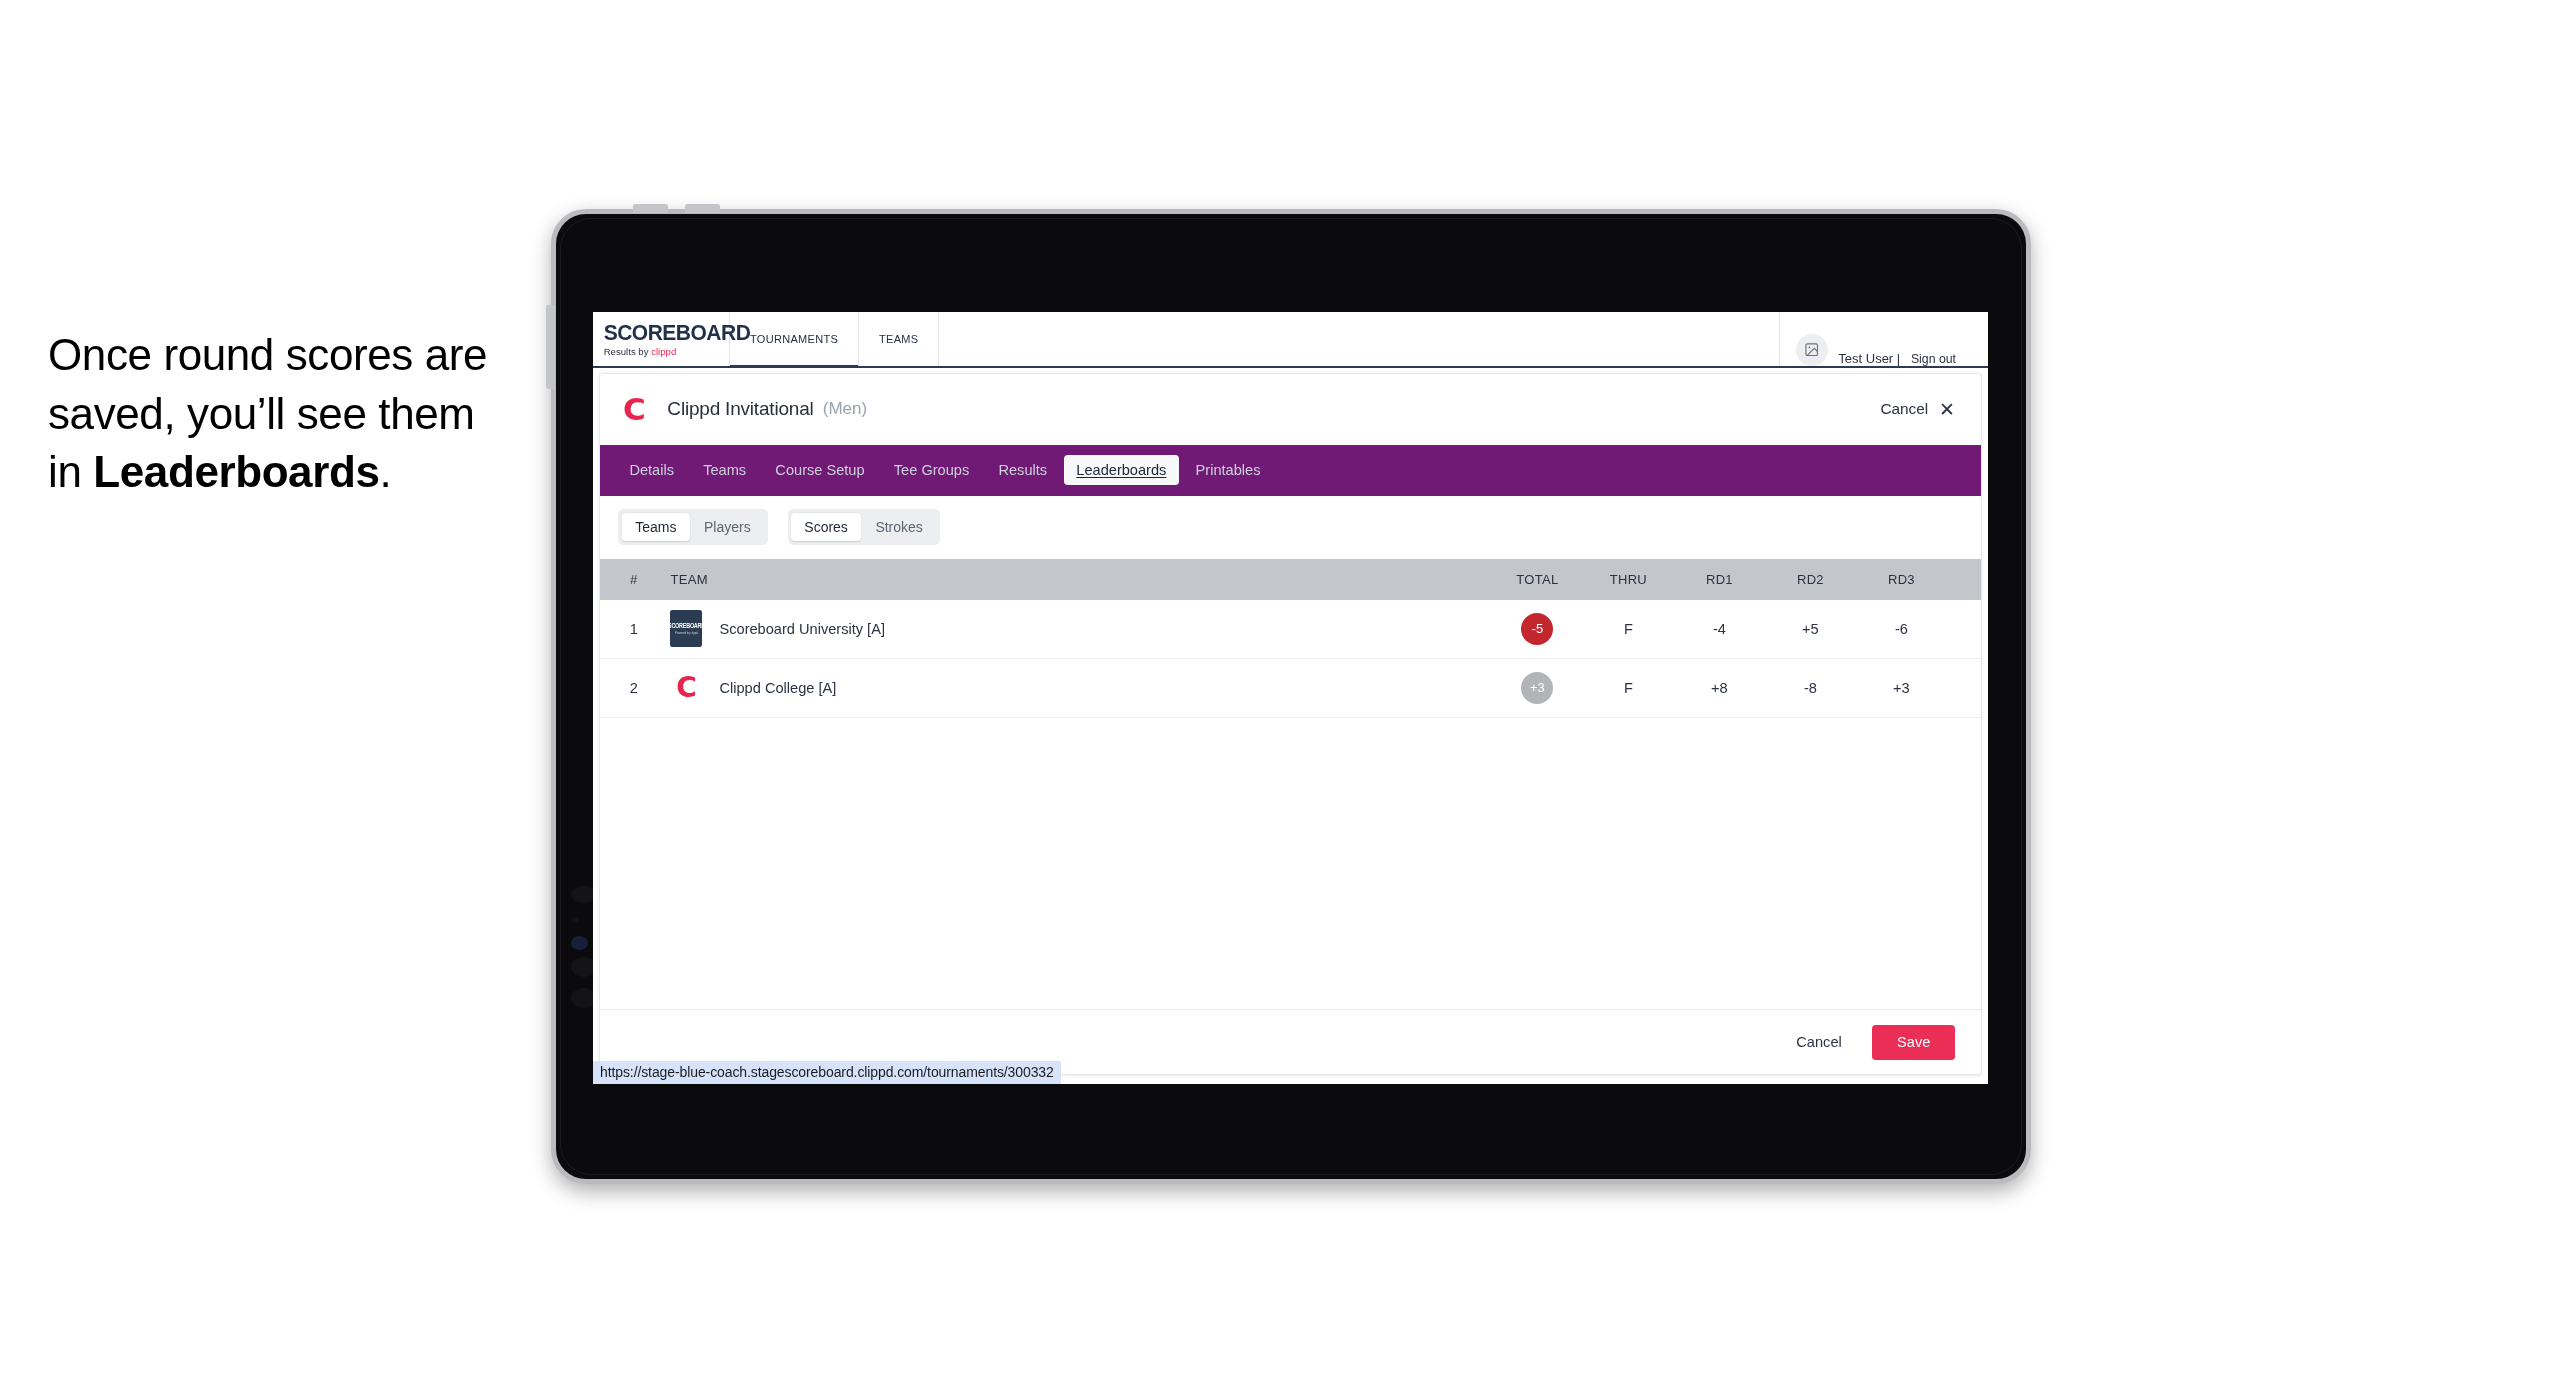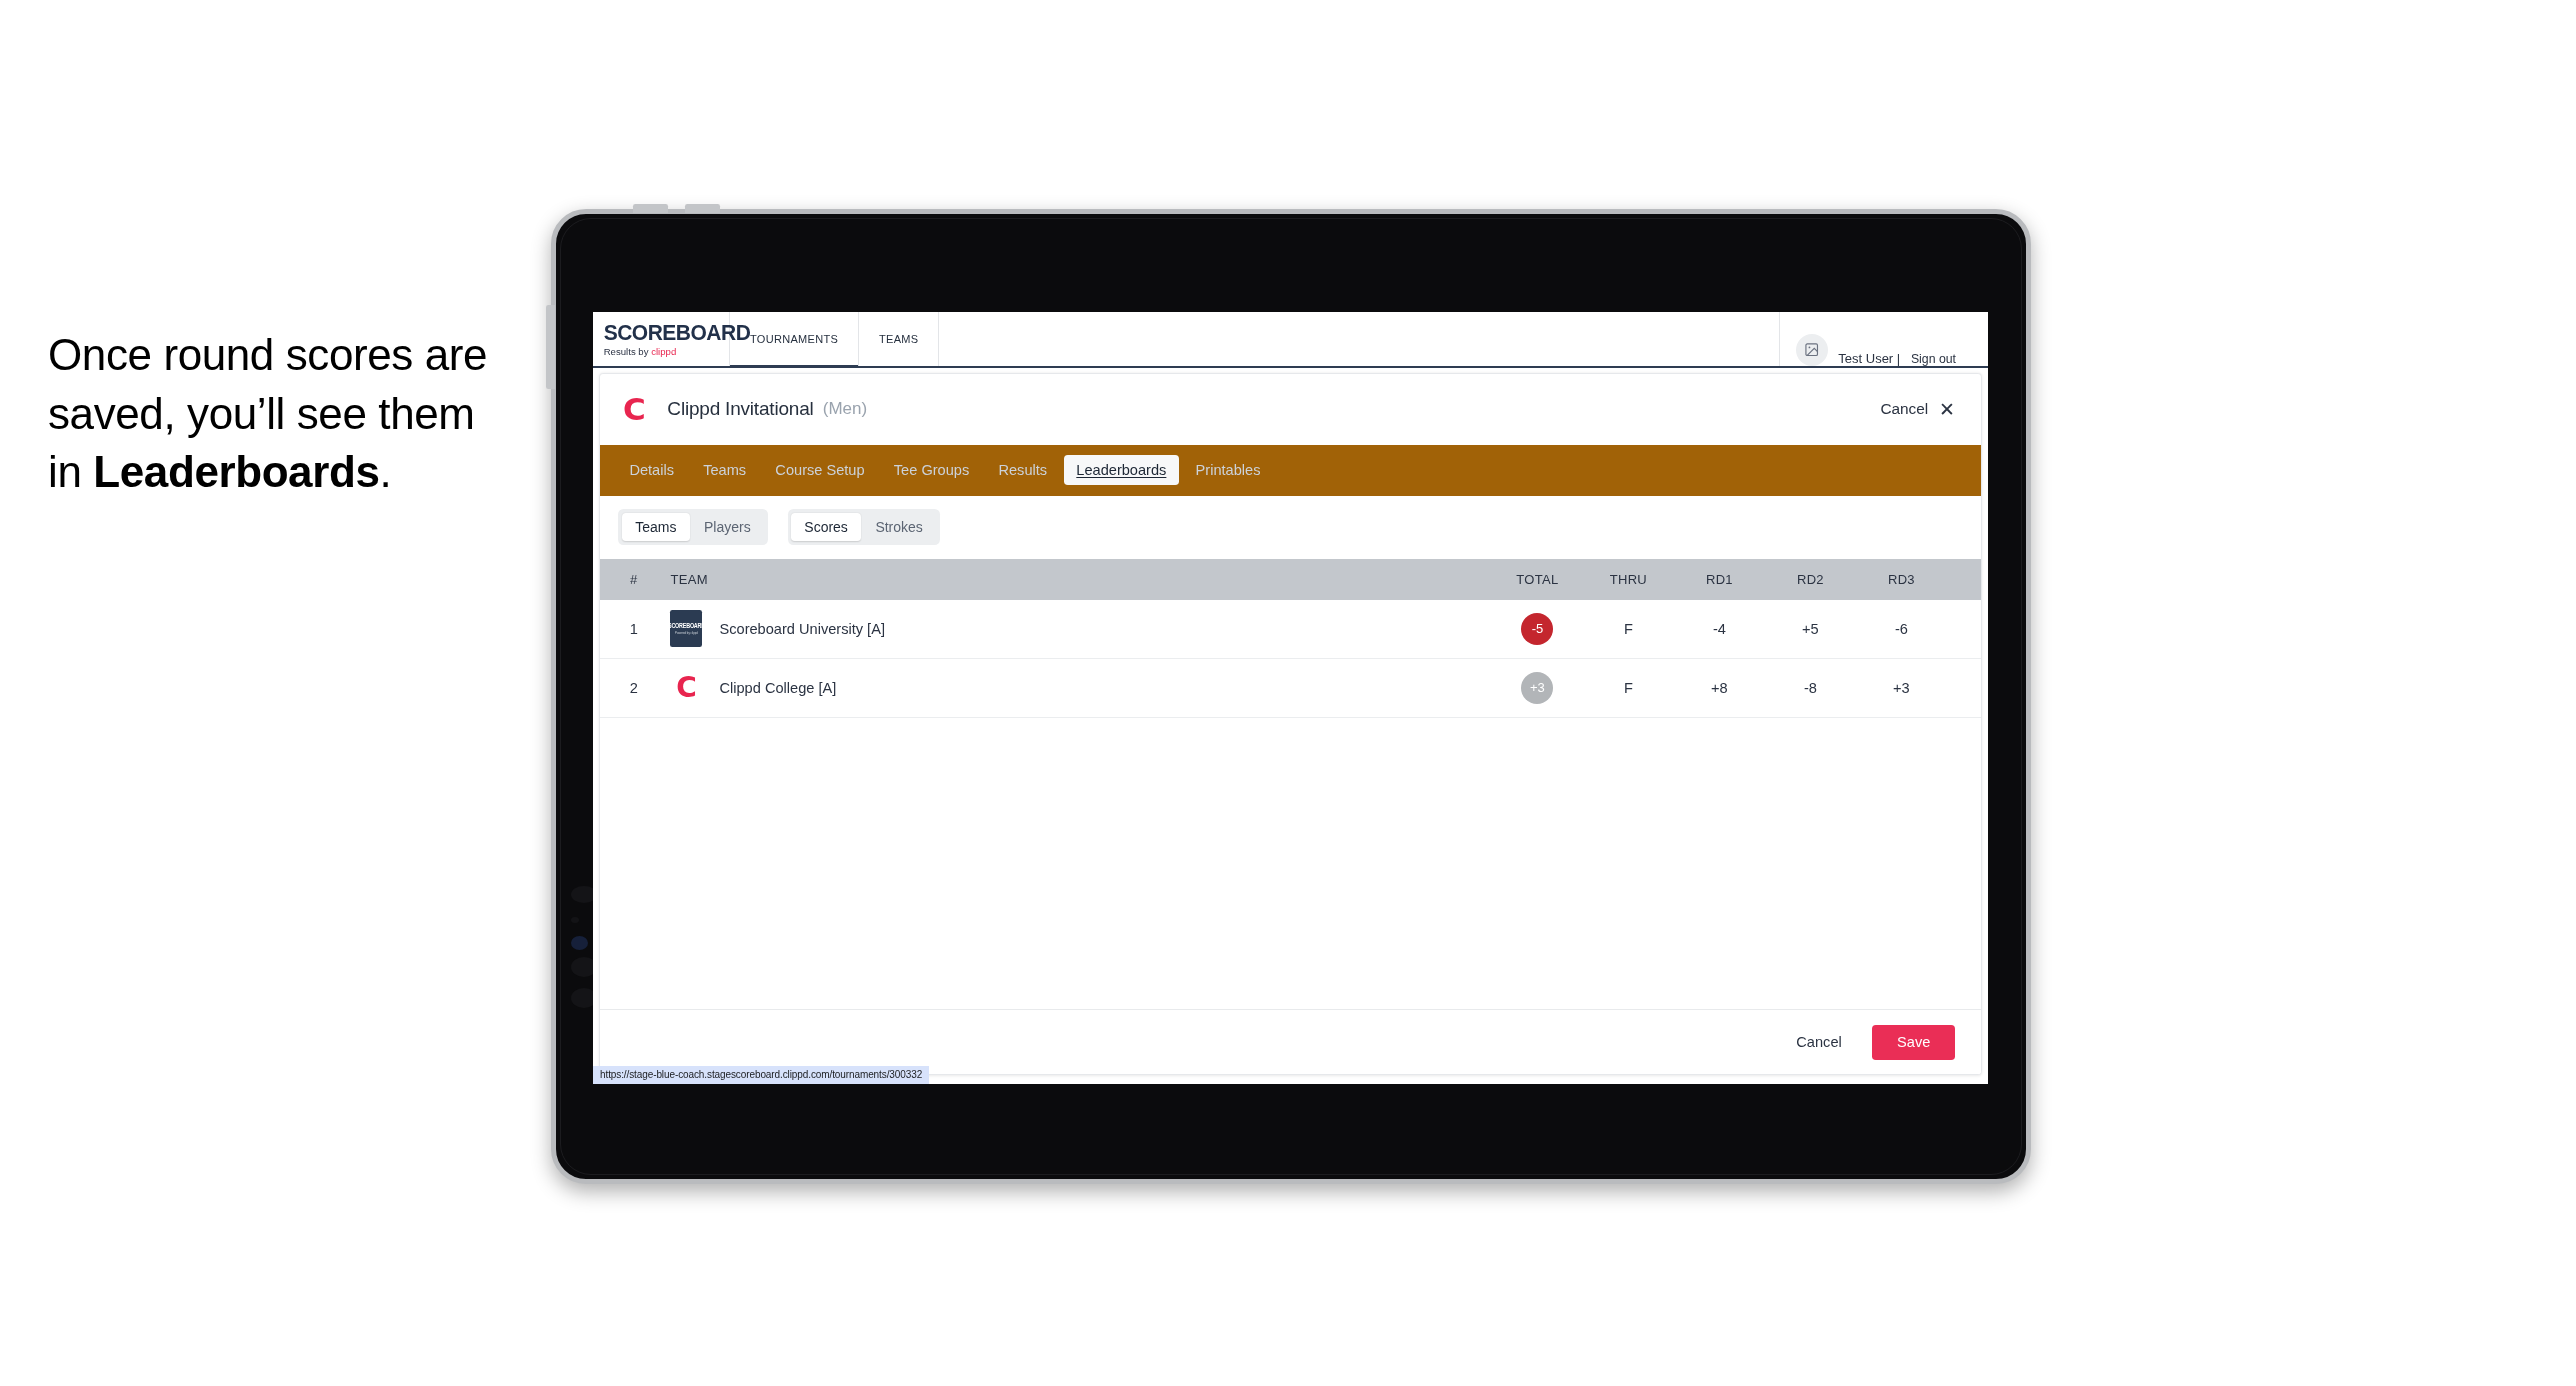--- a/index.html
+++ b/index.html
@@ -216,21 +216,21 @@
     display: flex;
     align-items: center;
     gap: 10.7px;
     cursor: pointer;
   }
   .cancel-x-label { font-size: 15.4px; color: #2b3342; }
   .cancel-x-icon { font-size: 19px; color: #2b3342; line-height: 1; }
 
   
   .tabstrip {
-    background: #a16207;
+    background: #701a75;
     height: 51px;
     display: flex;
     align-items: center;
     padding: 0 17px;
     gap: 4.6px;
     flex-shrink: 0;
   }
   .tab {
     font-size: 14.6px;
     color: #ccd2da;
@@ -383,21 +383,21 @@
     font-family: inherit;
   }
 
   
   .status-url {
     position: absolute;
     left: 0;
     bottom: 0;
     background: #d7e2fb;
     color: #1b1d20;
-    font-size: 10px;
+    font-size: 14px;
     padding: 3.1px 7px 3.8px 7px;
     white-space: nowrap;
     letter-spacing: -0.1px;
   }
 </style>
 </head>
 <body>
 
 <div class="caption">
   <span>Once round scores are saved, you’ll see them in </span><span class="bold">Leaderboards</span><span>.</span>

